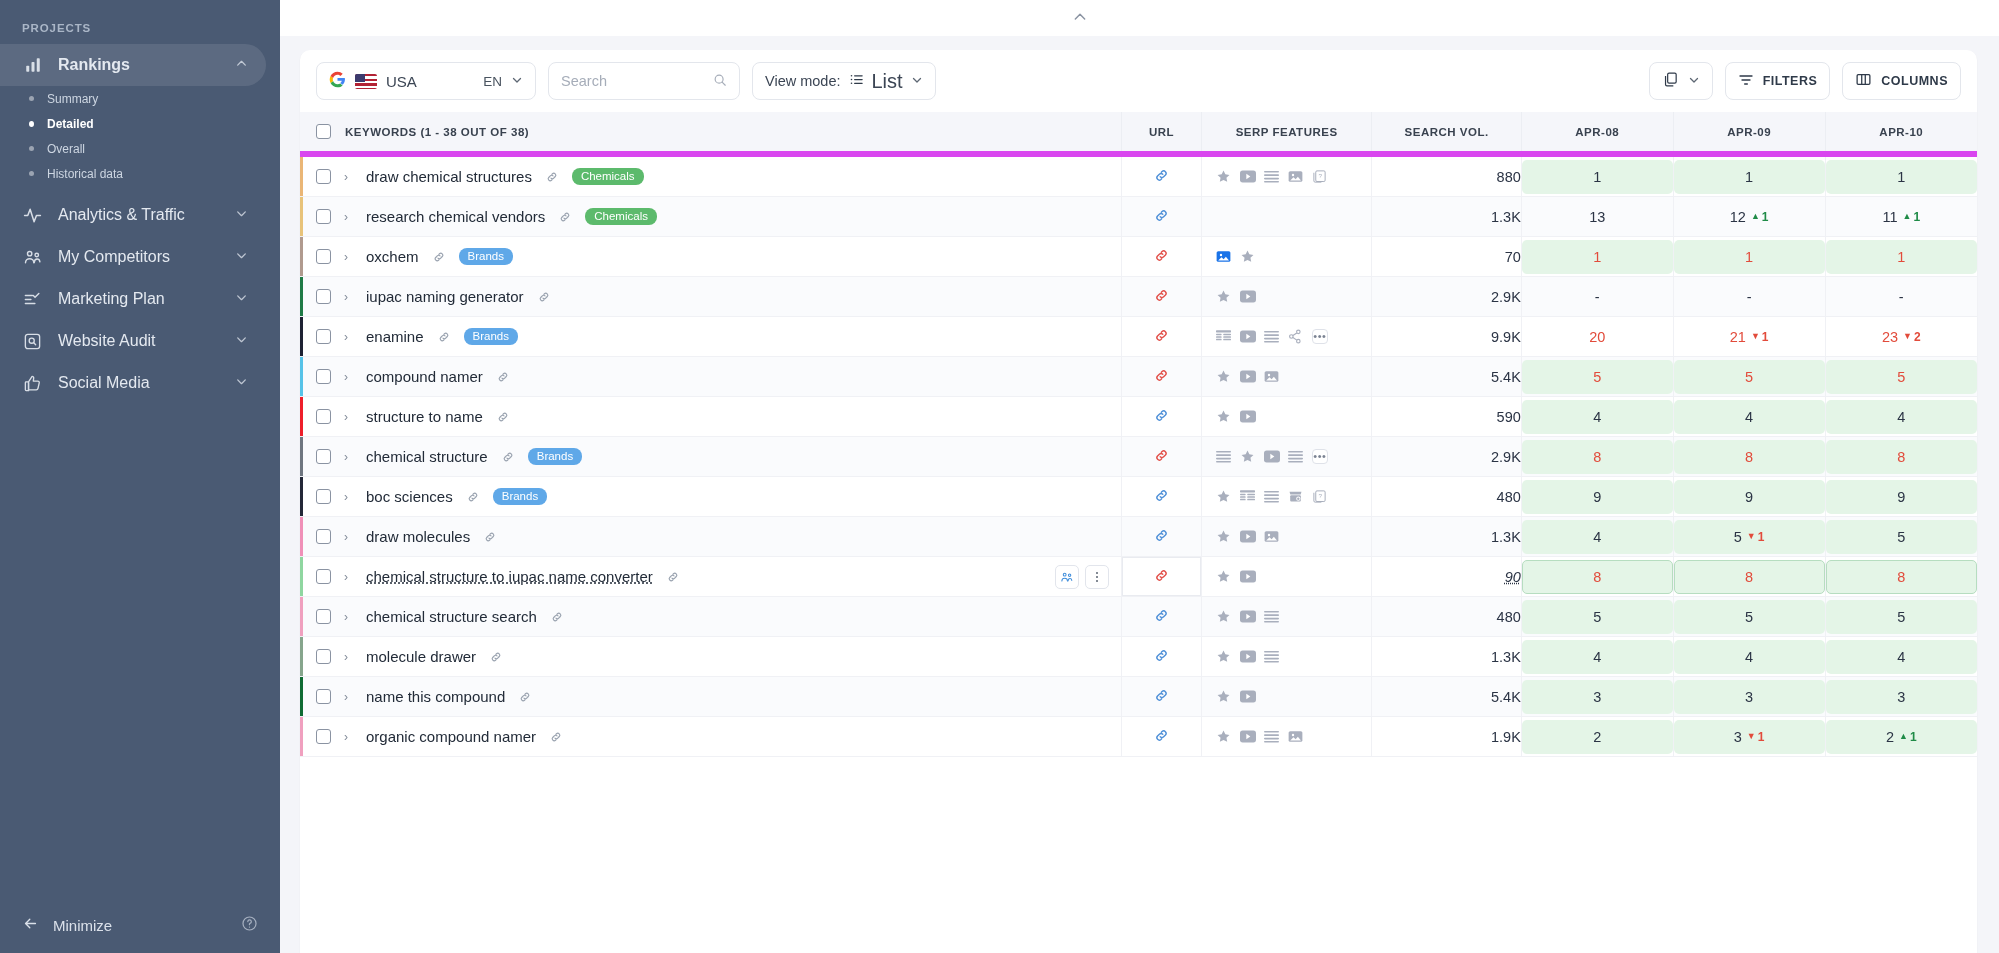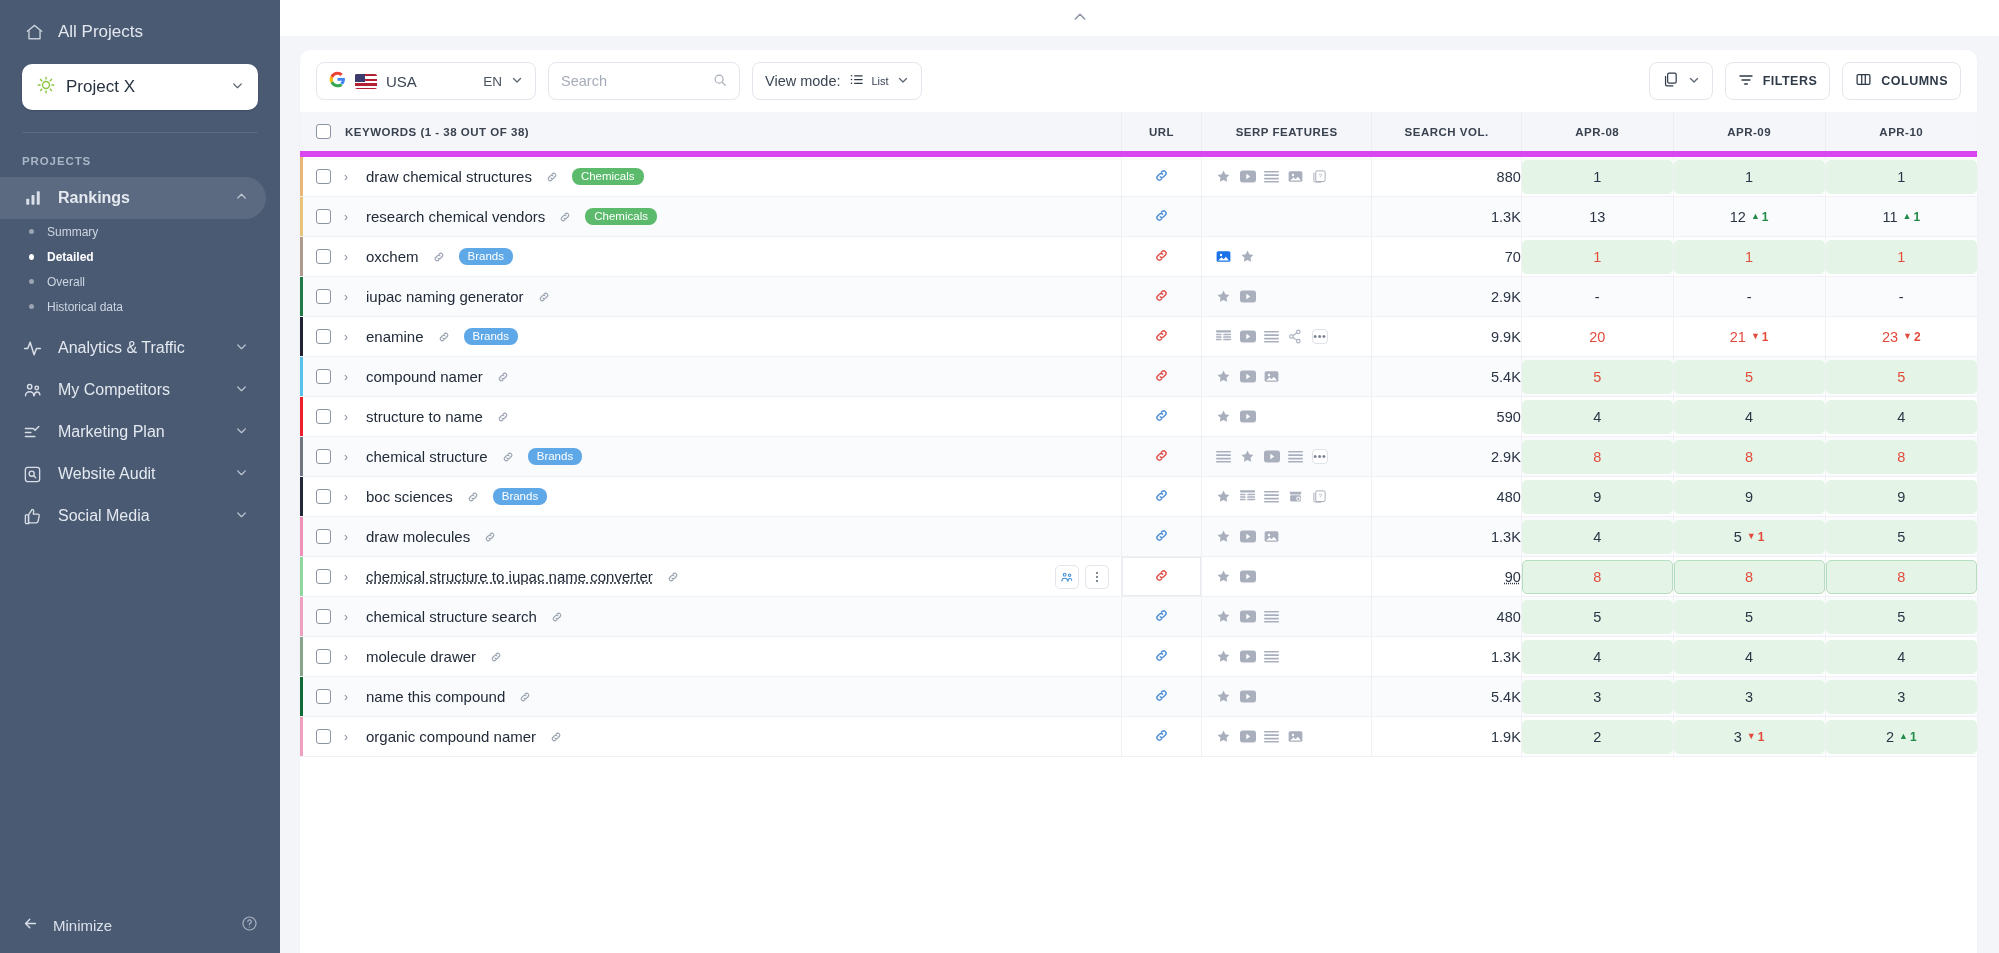--- a/index.html
+++ b/index.html
@@ -107,21 +107,21 @@
   }
   .flag::after { content:""; position:absolute; left:0; top:0; width:10px; height:8px; background:#3c3b6e; }
   .ctl.search { width: 192px; flex: 0 0 192px; cursor: text; }
   .ctl.search input {
     border: none; outline: none; flex: 1; font-size: 14.5px;
     font-family: inherit; color: #3b4554; background: transparent; width: 100%;
   }
   .ctl.search input::placeholder { color: #a6adb9; }
   .ctl.viewmode { gap: 8px; }
   .ctl.viewmode .lbl { color: #3b4554; font-size: 14.5px;}
-  .ctl.viewmode .val { font-size: 11px; }
+  .ctl.viewmode .val { font-size: 20px; }
   .spacer { flex: 1; }
   .ctl.btn-txt { letter-spacing: .5px; font-size: 12.5px; font-weight: 600; color: #2f3a49; }
 
   
   .tbl-scroll { flex: 1; overflow: hidden; min-height: 0; }
   table.kw { width: 100%; border-collapse: collapse; table-layout: fixed; }
   table.kw th {
     background: #f5f6fa; height: 42px; font-size: 11.5px; letter-spacing: .5px;
     font-weight: 700; color: #3c4椒;
     color: #39424f; text-align: center; border-bottom: 6px solid #d946ef;
@@ -167,21 +167,21 @@
   td.c-urlcell .chain { display: inline-flex; align-items: center; justify-content: center; cursor: pointer;}
   td.c-serpcell { border-left: 1px solid #f0f1f5; }
   .serp { display: flex; align-items: center; gap: 8px; padding-left: 14px; }
   .sf { width: 16px; height: 16px; flex: 0 0 16px; display: flex; align-items: center; justify-content: center; color: #a9afbd; }
   .sf.blue { color: #1a73e8; }
   .sf.more {
     border: 1px solid #dfe2e9; border-radius: 4px; width: 18px; height: 15px;
     font-size: 12px; color: #7b8392; letter-spacing: .5px; line-height: 9px; background:#fff;
   }
   td.c-volcell { text-align: right; padding-right: 18px; border-left: 1px solid #f0f1f5; font-size: 14.5px; color: #2b3445;}
-  tr.row.hovered td.c-volcell .volv { text-decoration: underline; text-decoration-style: dotted;}
+  tr.row.hovered td.c-volcell .volv { text-decoration: underline; text-decoration-style: dotted; font-style: italic;}
   td.c-rankcell { border-left: 1px solid #f0f1f5; padding: 2px 6px; }
   .rankbox {
     height: 34px; border-radius: 5px; display: flex; align-items: center;
     justify-content: center; gap: 5px; font-size: 14.5px; color: #2b3445;
   }
   .rankbox.top { background: #e4f5e7; }
   .rankbox.plain { background: transparent; }
   .rankbox.outlined { border: 1px solid #b6ddc0; }
   .rankbox .rv.red { color: #e24b3b; }
   .rankbox .rv.dark { color: #2b3445; }
@@ -189,47 +189,20 @@
   .delta.up { color: #1f8b47; }
   .delta.down { color: #e24b3b; }
   .delta .ar { font-size: 9px; line-height: 1;}
 </style>
 </head>
 <body>
 
 <div class="app">
 
   <aside class="sidebar">
-    <div class="sb-top">
-      <div class="sb-allprojects">
-        <span class="ic">
-          <svg width="19" height="19" viewBox="0 0 24 24" fill="none" stroke="#dbe1ea" stroke-width="1.8" stroke-linecap="round" stroke-linejoin="round">
-              <path d="M3 10.5 12 3l9 7.5"></path>
-              <path d="M5 9.8V20h14V9.8"></path>
-            </svg>
-        </span>
-        <span>All Projects</span>
-      </div>
-
-      <div class="project-pill">
-        <span>
-          <svg width="20" height="20" viewBox="0 0 24 24" fill="none" stroke="#8cc63f" stroke-width="1.7">
-              <circle cx="12" cy="12" r="4.2"></circle>
-              <path d="M12 2v3.5M12 18.5V22M2 12h3.5M18.5 12H22M4.9 4.9l2.5 2.5M16.6 16.6l2.5 2.5M19.1 4.9l-2.5 2.5M7.4 16.6l-2.5 2.5"></path>
-            </svg>
-        </span>
-        <span class="pname">Project X</span>
-        <span class="chev">
-          <svg width="13" height="13" viewBox="0 0 24 24" fill="none" stroke="#5d6773" stroke-width="2.4" stroke-linecap="round" stroke-linejoin="round">
-              <path d="M5 9l7 7 7-7"></path>
-            </svg>
-        </span>
-      </div>
-      <div class="sb-divider"></div>
-    </div>
 
     <div class="sb-section-label">PROJECTS</div>
 
     <nav class="nav">
 
       <div class="nav-item active">
         <span class="nic">
           <svg width="18" height="18" viewBox="0 0 24 24" fill="#e4e9f0">
               <rect x="3" y="13" width="4" height="8" rx="1"></rect>
               <rect x="10" y="8" width="4" height="13" rx="1"></rect>

